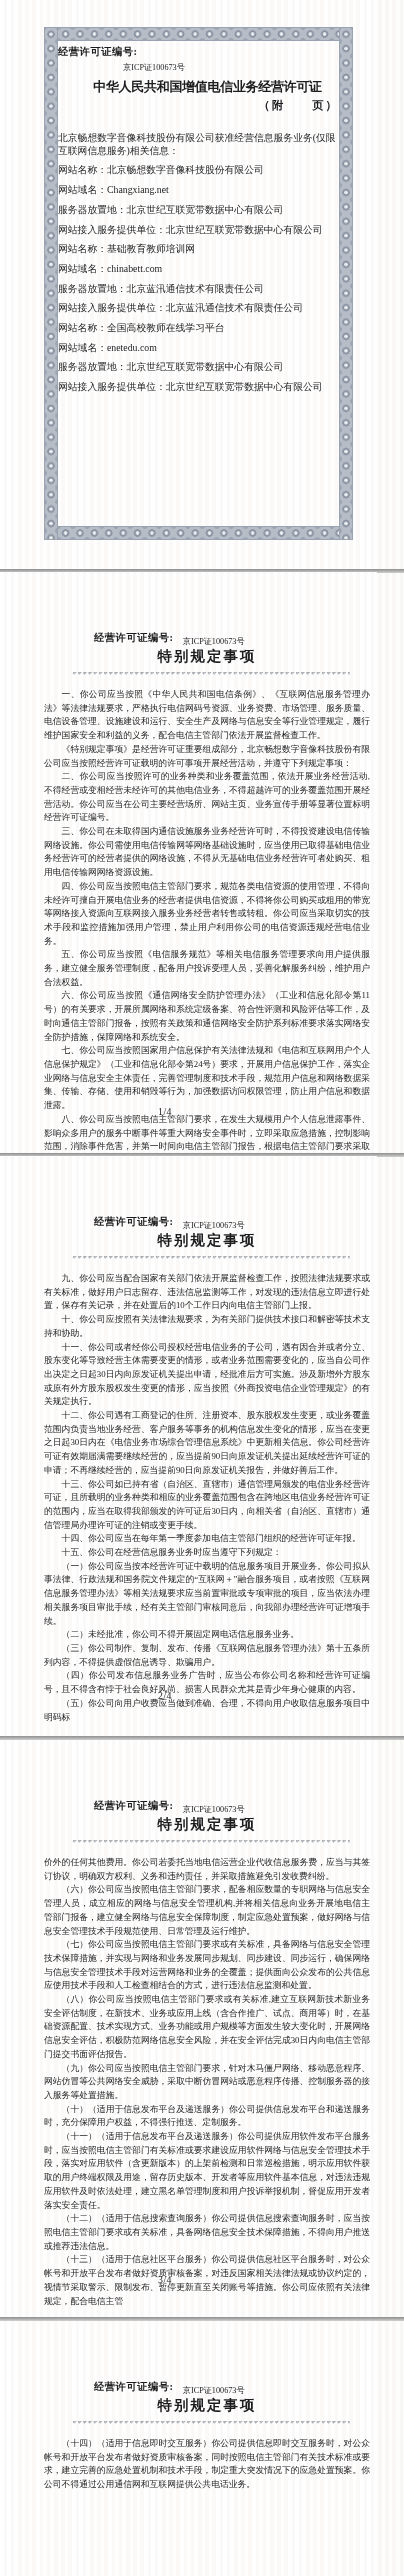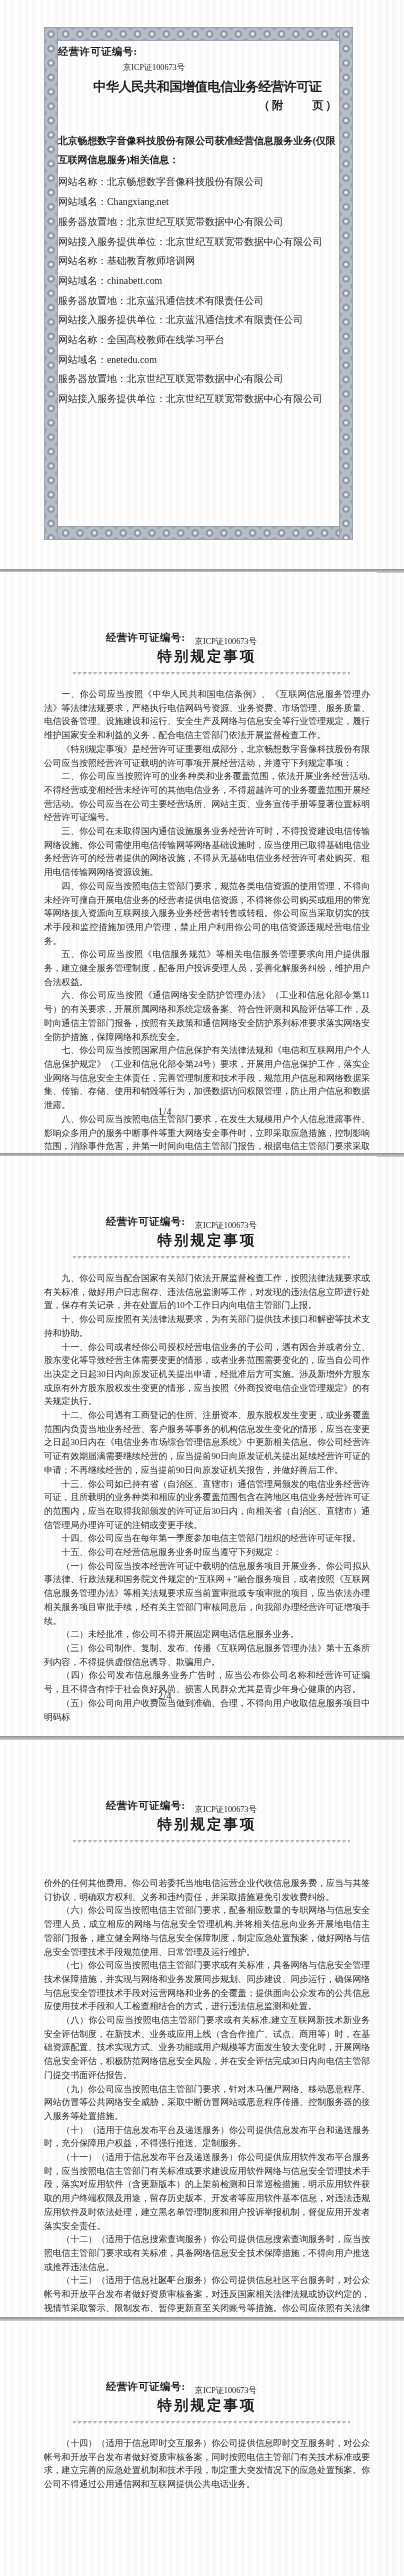--- a/index.html
+++ b/index.html
@@ -30,39 +30,39 @@
   .ob-bottom{left:0;bottom:0;width:309px;height:14.4px;}
   .ob-left{left:0;top:0;width:14.4px;height:513px;}
   .ob-right{right:0;top:0;width:14.4px;height:513px;}
   .p1-content{position:absolute;left:58px;top:45px;width:281px;}
   .lic-row{white-space:nowrap;}
   .lic-label{font-size:10.3px;font-weight:700;letter-spacing:0.5px;}
   .lic-value{font-size:8.2px;position:relative;top:2.6px;margin-left:7.2px;}
   .cert-title{margin:8.2px 0 2.1px;text-align:center;font-size:13px;font-weight:700;
     letter-spacing:-0.3px;white-space:nowrap;padding-left:18px;}
   .cert-subtitle{text-align:right;font-size:11.3px;font-weight:700;letter-spacing:2.1px;}
-  .cert-intro{margin:17.5px 0 0;font-size:9.8px;line-height:19px;font-weight:bold;}
+  .cert-intro{margin:17.5px 0 0;font-size:9.8px;line-height:13px;}
   .cert-item{margin:6.7px 0 0;font-size:9.8px;line-height:13px;}
   
   .page2{top:572px;height:580px;}
   .page3{top:1156px;height:580px;}
   .page4{top:1740px;height:578px;}
   .page5{top:2321px;height:552px;}
-  .sp-header{position:absolute;left:69px;top:59px;white-space:nowrap;padding-left:37px;}
+  .sp-header{position:absolute;left:57px;top:59px;white-space:nowrap;padding-left:37px;}
   .sp-title{position:absolute;left:44px;top:75px;width:326px;margin:0;
     text-align:center;font-size:14.4px;font-weight:700;letter-spacing:2.1px;}
   .zigzag{position:absolute;left:72px;top:100px;width:278px;height:4.1px;opacity:.75;
     background:
       linear-gradient(135deg,#8e949c 25%,transparent 25%) -2.6px 0,
       linear-gradient(225deg,#8e949c 25%,transparent 25%) -2.6px 0;
     background-size:5.2px 5.2px;background-repeat:repeat-x;}
   .sp-body{position:absolute;left:44px;top:116px;width:326px;font-size:8.8px;
     line-height:13.7px;text-align:justify;}
   .sp-body p{margin:0;text-indent:2em;}
-  .sp-body p.cont{text-indent:0;margin-top:21px;}
+  .sp-body p.cont{text-indent:0;}
   .page-num{position:absolute;left:124px;top:534px;width:82px;text-align:center;
     font-size:9.8px;letter-spacing:0.5px;}
 </style>
 </head>
 <body>
 
 <div class="canvas">
 
   <section class="page page1">
     <div class="frame">

